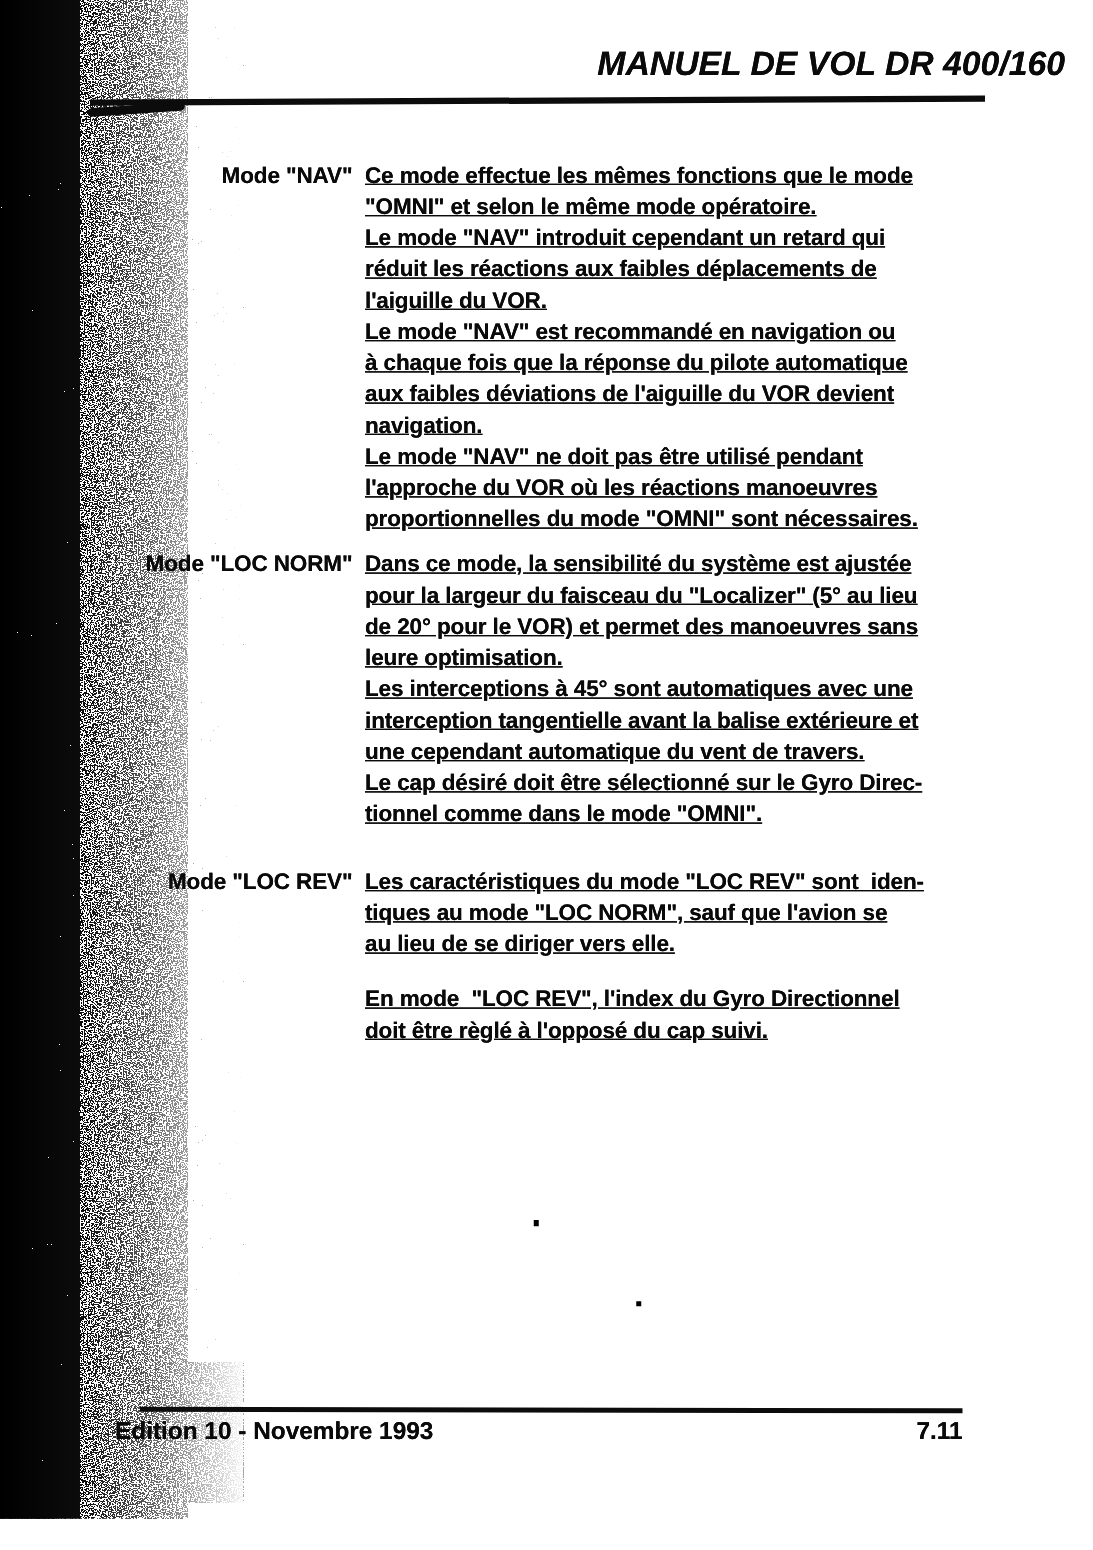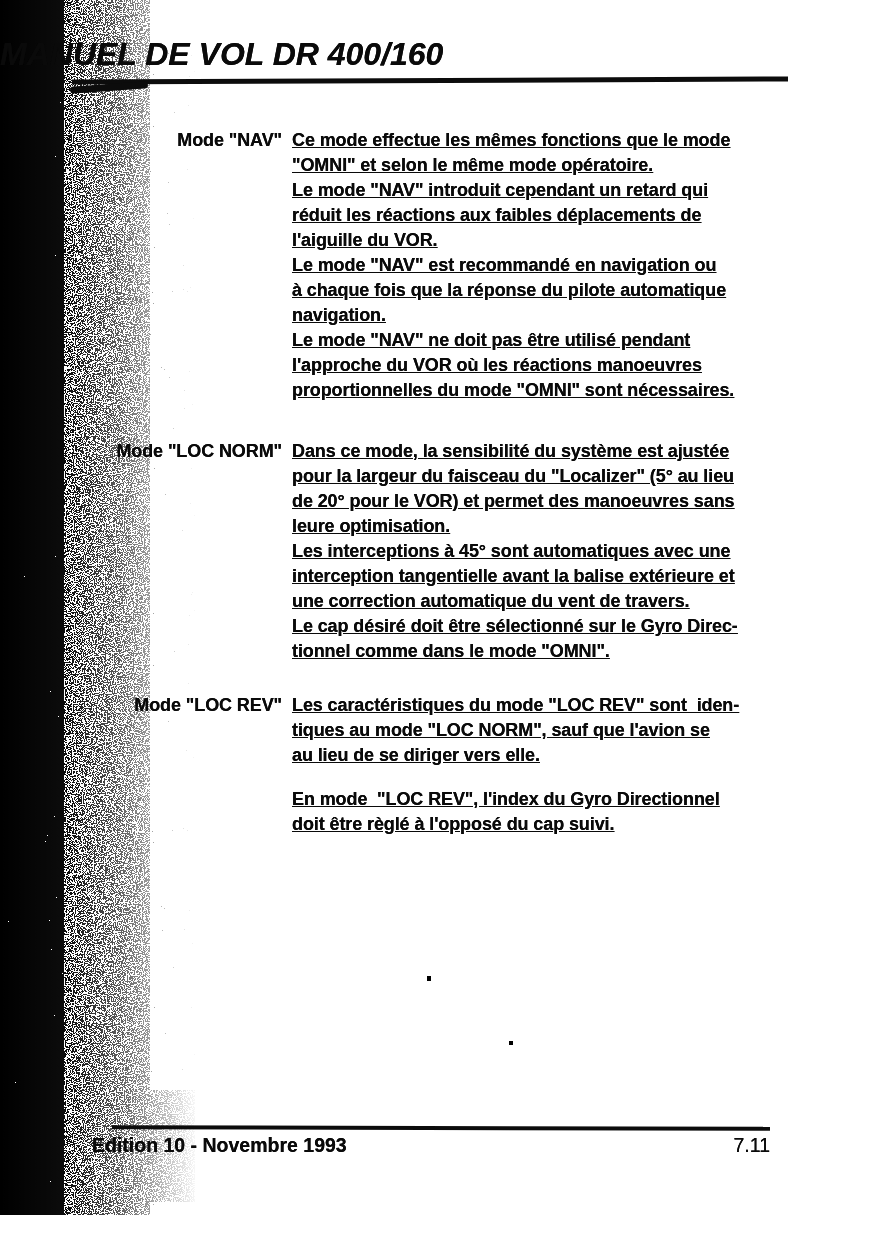--- a/index.html
+++ b/index.html
@@ -2,43 +2,43 @@
 <html><head>
 <meta charset="utf-8">
 <style>
   html,body{margin:0;padding:0;background:#ffffff;}
   .page{
     position:relative;width:874px;height:1240px;background:#ffffff;
     font-family:"Liberation Sans",sans-serif;color:#0a0a0a;overflow:hidden;
   }
   .binding{position:absolute;left:0;top:0;}
   .title{
-    position:absolute;top:36px;left:0;width:852px;text-align:left;
-    font-weight:bold;font-style:italic;font-size:32px;letter-spacing:0px;
+    position:absolute;top:36px;left:0;width:852px;text-align:right;
+    font-weight:bold;font-style:italic;font-size:27px;letter-spacing:0px;
     text-shadow:0 0 0.5px currentColor;
   }
   .hrule{position:absolute;background:#0c0c0c;}
   .hrule.header{top:78px;left:72px;width:716px;height:5px;transform:rotate(-0.25deg);}
   .hrule.header-blob{top:84px;left:70px;width:78px;height:7px;border-radius:4px;transform:rotate(-4deg);}
   .hrule.footer{top:1126px;left:112px;width:658px;height:4px;transform:rotate(0.12deg);}
   .section{position:absolute;left:0;width:874px;font-weight:bold;font-size:18px;letter-spacing:-0.1px;}
   .section .label{
     position:absolute;left:50px;top:0;width:232px;text-align:right;
     white-space:pre;line-height:25px;text-shadow:0 0 0.5px currentColor;
   }
   .section .body{position:absolute;left:292px;top:0;width:510px;}
   .line{white-space:pre;height:25px;line-height:25px;text-shadow:0 0 0.5px currentColor;text-decoration:underline;}
   .para + .para{margin-top:19px;}
   .footer-edition{
     position:absolute;left:92px;top:1134px;font-size:19.5px;font-weight:bold;
     white-space:pre;text-shadow:0 0 0.5px currentColor;
   }
   .footer-page{
     position:absolute;left:702px;top:1134px;width:68px;text-align:right;
-    font-size:19.5px;font-weight:normal;text-shadow:0 0 0.5px currentColor;
+    font-size:19.5px;font-weight:bold;text-shadow:0 0 0.5px currentColor;
   }
   .speck{position:absolute;background:#000;}
   .speck.s1{left:427px;top:976px;width:4px;height:5px;}
   .speck.s2{left:509px;top:1041px;width:4px;height:4px;}
 </style>
 </head>
 <body>
 
 <div class="page">
 
@@ -106,38 +106,39 @@
         <div class="label">Mode "NAV"</div>
         <div class="body">
           <div class="para">
             <div class="line">Ce mode effectue les mêmes fonctions que le mode</div>
             <div class="line">"OMNI" et selon le même mode opératoire.</div>
             <div class="line">Le mode "NAV" introduit cependant un retard qui</div>
             <div class="line">réduit les réactions aux faibles déplacements de</div>
             <div class="line">l'aiguille du VOR.</div>
             <div class="line">Le mode "NAV" est recommandé en navigation ou</div>
             <div class="line">à chaque fois que la réponse du pilote automatique</div>
+            <div class="line">aux faibles déviations de l'aiguille du VOR devient</div>
             <div class="line">navigation.</div>
             <div class="line">Le mode "NAV" ne doit pas être utilisé pendant</div>
             <div class="line">l'approche du VOR où les réactions manoeuvres</div>
             <div class="line">proportionnelles du mode "OMNI" sont nécessaires.</div>
           </div>
         </div>
       </div>
       <div class="section" style="top: 439px;">
         <div class="label">Mode "LOC NORM"</div>
         <div class="body">
           <div class="para">
             <div class="line">Dans ce mode, la sensibilité du système est ajustée</div>
             <div class="line">pour la largeur du faisceau du "Localizer" (5° au lieu</div>
             <div class="line">de 20° pour le VOR) et permet des manoeuvres sans</div>
             <div class="line">leure optimisation.</div>
             <div class="line">Les interceptions à 45° sont automatiques avec une</div>
             <div class="line">interception tangentielle avant la balise extérieure et</div>
-            <div class="line">une correction automatique du vent de travers.</div>
+            <div class="line">une cependant automatique du vent de travers.</div>
             <div class="line">Le cap désiré doit être sélectionné sur le Gyro Direc-</div>
             <div class="line">tionnel comme dans le mode "OMNI".</div>
           </div>
         </div>
       </div>
       <div class="section" style="top: 693px;">
         <div class="label">Mode "LOC REV"</div>
         <div class="body">
           <div class="para">
             <div class="line">Les caractéristiques du mode "LOC REV" sont  iden-</div>

